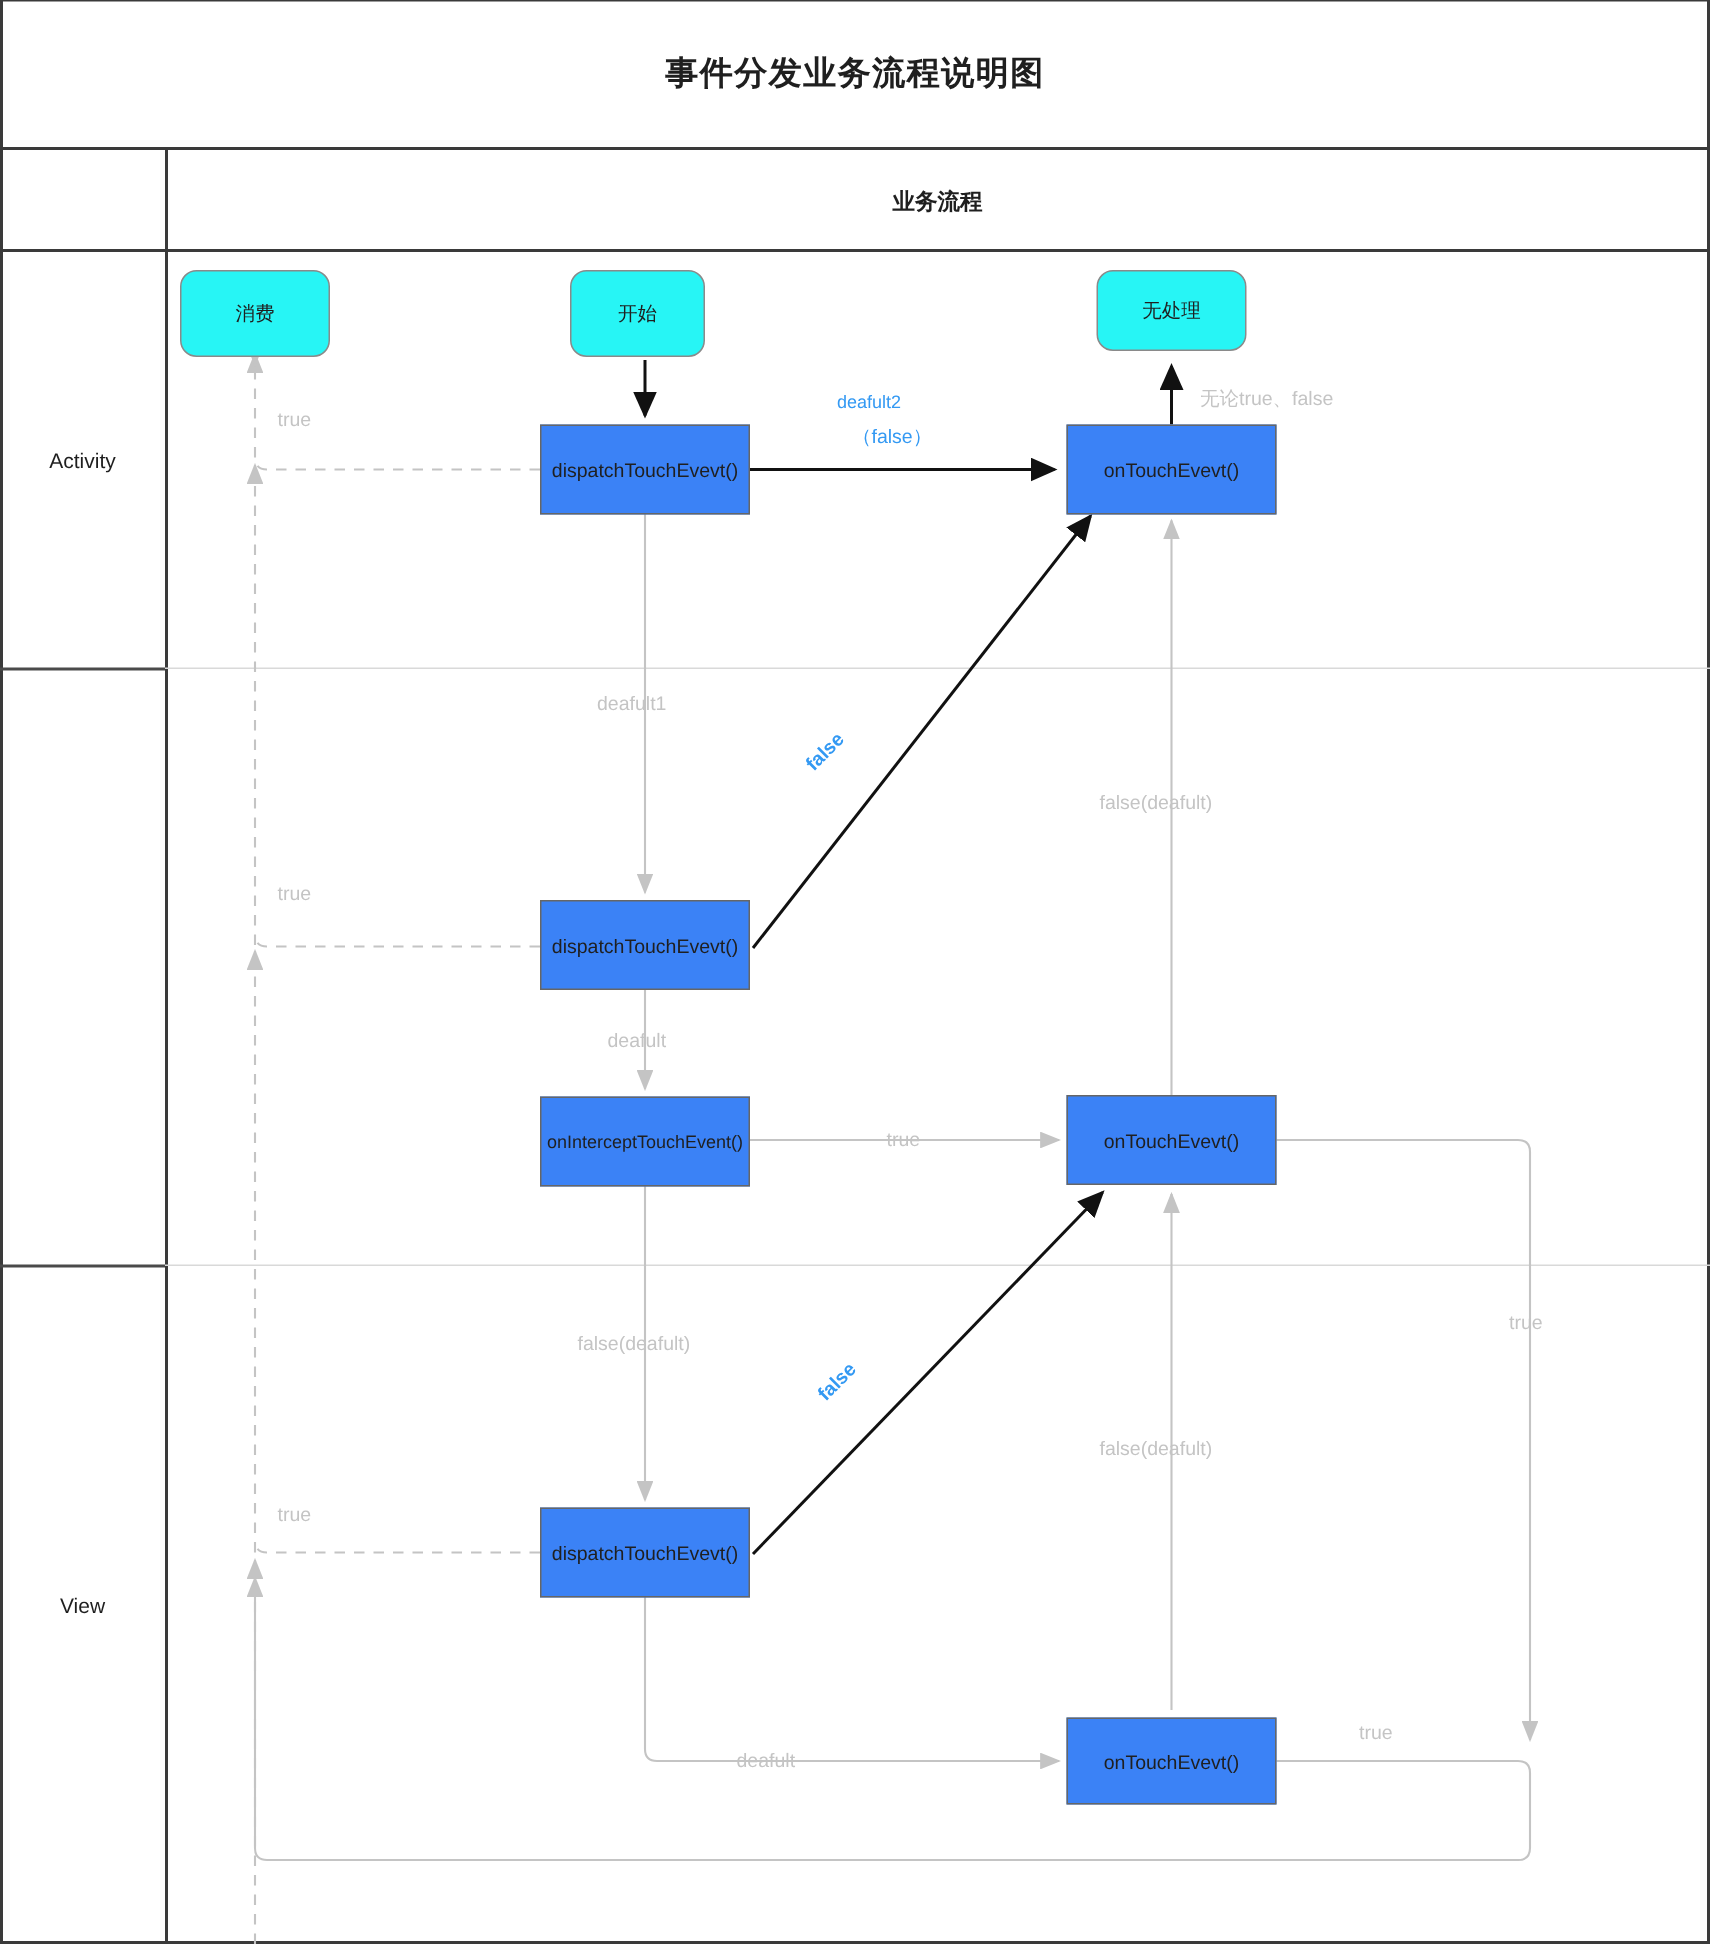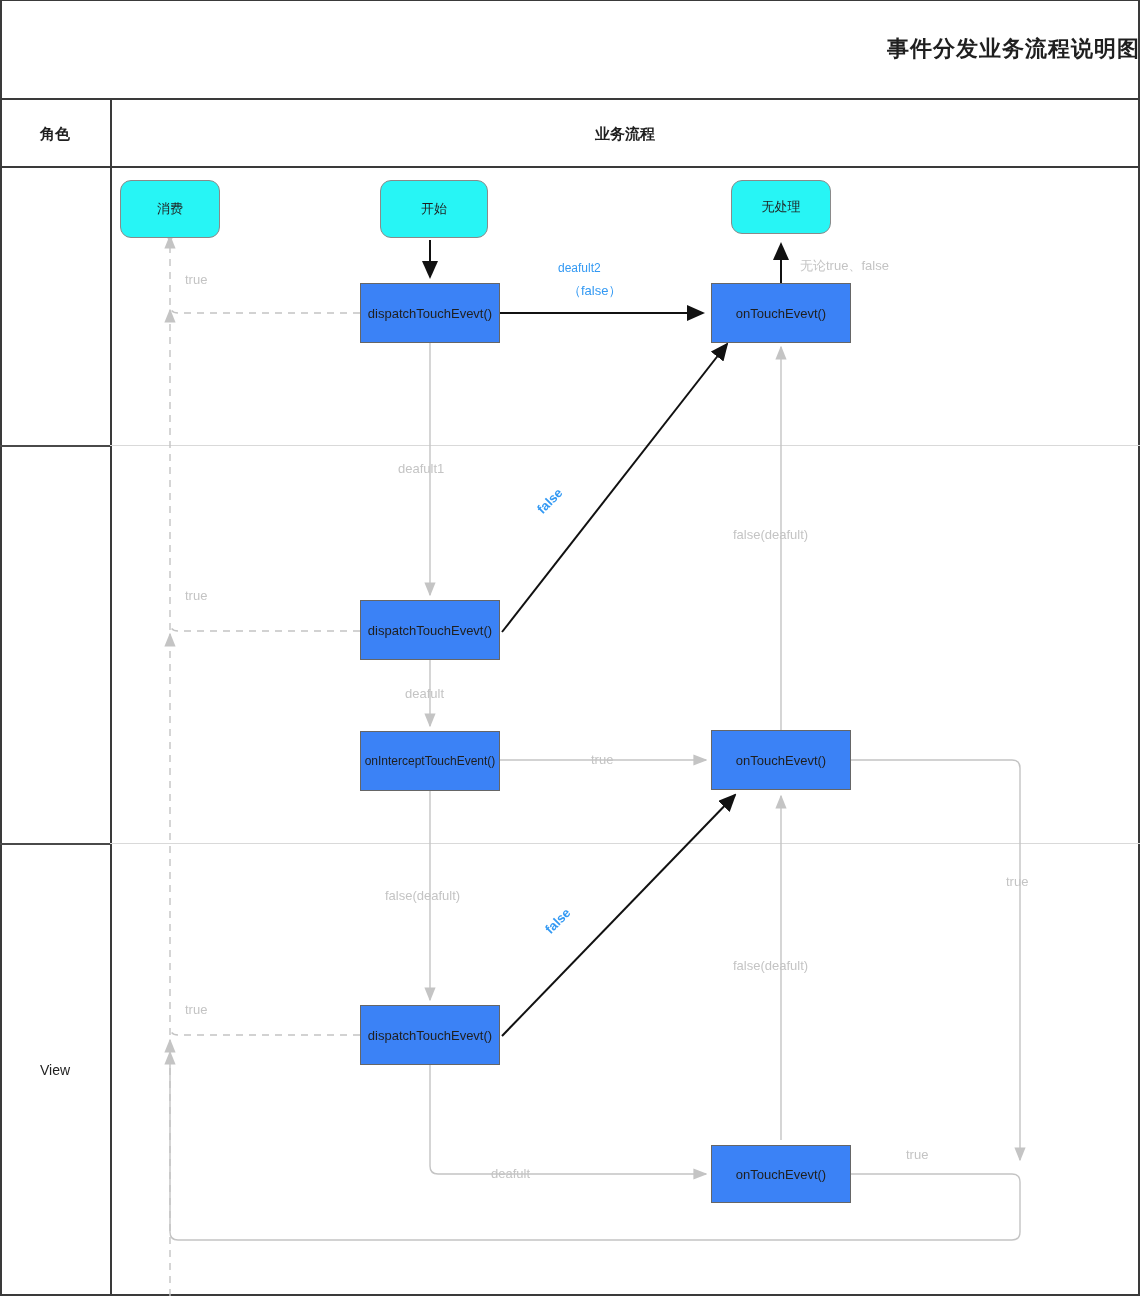--- a/index.html
+++ b/index.html
@@ -22,21 +22,21 @@
     left: 0; top: 0;
     width: 1140px; height: 1296px;
     border: 2px solid #3a3a3a;
     border-top: 1px solid #3a3a3a;
   }
   .title-cell {
     position: absolute;
     left: 0; top: 0;
     width: 1140px; height: 100px;
     border-bottom: 2px solid #3a3a3a;
-    display: flex; align-items: center; justify-content: flex-end;
+    display: flex; align-items: center; justify-content: center;
   }
   .title-text {
     font-size: 22px;
     font-weight: bold;
     color: #1f1f1f;
     letter-spacing: 1px;
   }
   .header-row {
     position: absolute;
     left: 0; top: 100px;
@@ -137,29 +137,29 @@
 
 <div id="page">
 
   <div class="frame"></div>
 
   <div class="title-cell">
     <span class="title-text">事件分发业务流程说明图</span>
   </div>
 
   <div class="header-row"></div>
-  <div class="hdr-role">角色</div>
   <div class="hdr-flow">业务流程</div>
   <div class="col-divider"></div>
 
   <div class="lane-sep-dark" style="top:445px;"></div>
   <div class="lane-sep-light" style="top:445px;"></div>
   <div class="lane-sep-dark" style="top:843px;"></div>
   <div class="lane-sep-light" style="top:843px;"></div>
 
+  <div class="lane-label" style="top:168px; height:277px;">Activity</div>
   <div class="lane-label" style="top:843px; height:453px;">View</div>
 
   <svg class="flow" viewBox="0 0 1140 1296">
     <defs>
       <marker id="ah-gray" markerWidth="10" markerHeight="8" refX="9" refY="4" orient="auto">
         <path d="M0,0 L10,4 L0,8 z" fill="#c4c4c4"></path>
       </marker>
       <marker id="ah-black" markerWidth="9" markerHeight="8" refX="8" refY="4" orient="auto">
         <path d="M0,0 L9,4 L0,8 z" fill="#111111"></path>
       </marker>
@@ -209,21 +209,21 @@
 
       <path d="M781,283 L781,244" marker-end="url(#ah-black)"></path>
 
       <path d="M502,632 L727,344" marker-end="url(#ah-black)"></path>
 
       <path d="M502,1036 L735,795" marker-end="url(#ah-black)"></path>
     </g>
   </svg>
 
   <div class="node terminal" style="left:120px; top:180px; width:100px; height:58px;">消费</div>
-  <div class="node terminal" style="left:380px; top:180px; width:108px; height:58px;">开始</div>
+  <div class="node terminal" style="left:380px; top:180px; width:90px; height:58px;">开始</div>
   <div class="node terminal" style="left:731px; top:180px; width:100px; height:54px;">无处理</div>
 
   <div class="node rect" style="left:360px; top:283px; width:140px; height:60px;">dispatchTouchEvevt()</div>
   <div class="node rect" style="left:711px; top:283px; width:140px; height:60px;">onTouchEvevt()</div>
 
   <div class="node rect" style="left:360px; top:600px; width:140px; height:60px;">dispatchTouchEvevt()</div>
   <div class="node rect" style="left:360px; top:731px; width:140px; height:60px; font-size:12px;">onInterceptTouchEvent()</div>
   <div class="node rect" style="left:711px; top:730px; width:140px; height:60px;">onTouchEvevt()</div>
 
   <div class="node rect" style="left:360px; top:1005px; width:140px; height:60px;">dispatchTouchEvevt()</div>

